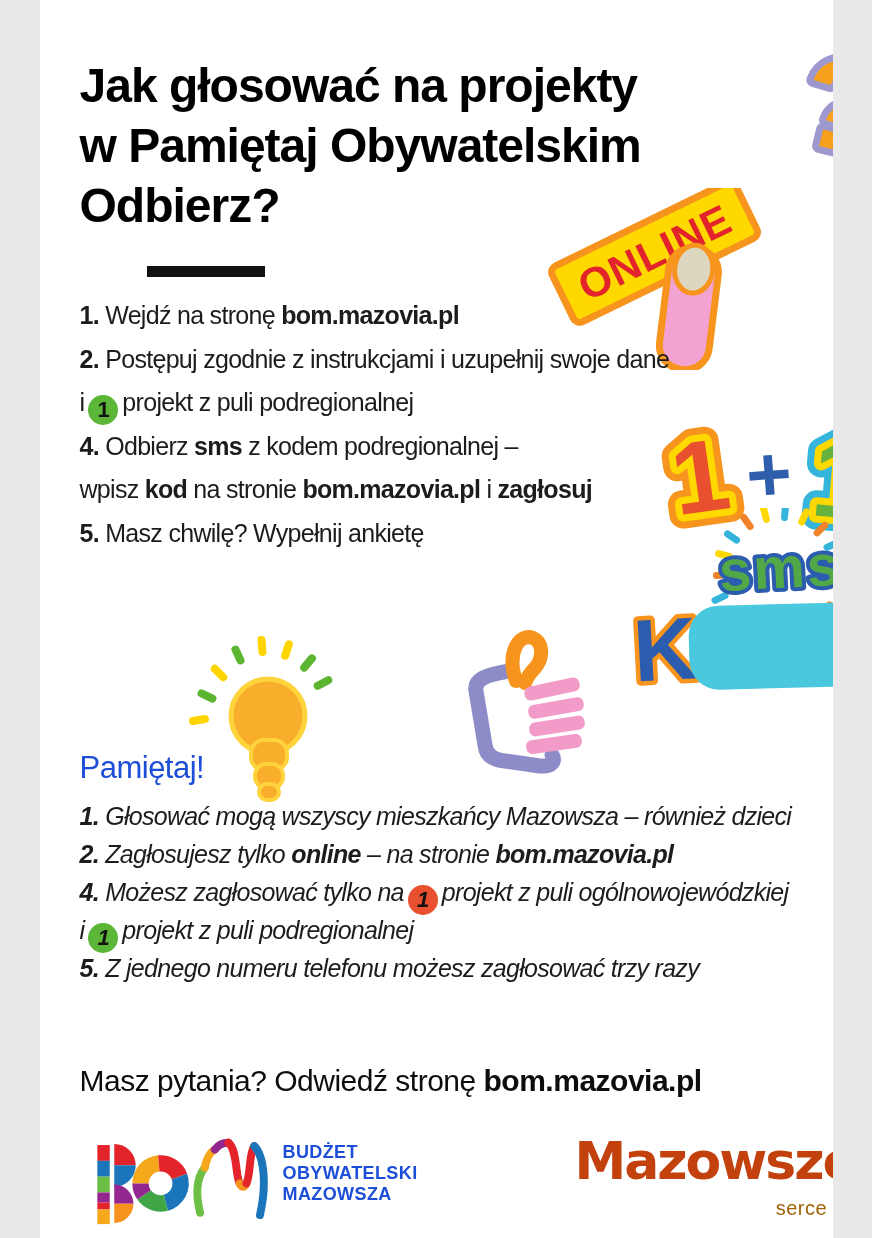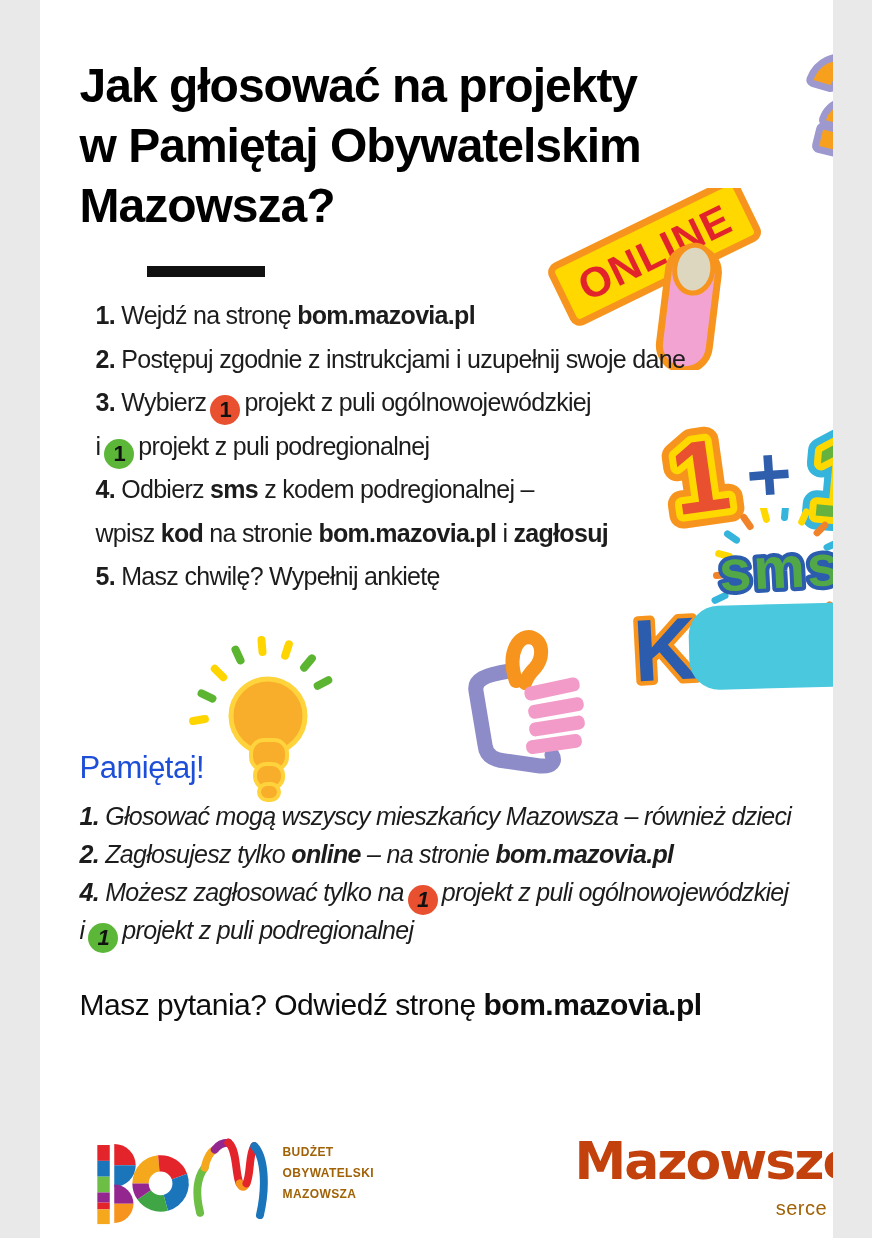--- a/index.html
+++ b/index.html
@@ -8,57 +8,57 @@
     font-family:"Liberation Sans","DejaVu Sans",sans-serif;color:#1c1c1c;overflow:hidden;
   }
   .abs{position:absolute;}
   .title{
     left:40px;top:56px;width:720px;font-size:48px;line-height:60px;font-weight:800;
     letter-spacing:-1px;color:#000;
   }
   .title div{white-space:nowrap;}
   .title-dash{left:107px;top:266px;width:118px;height:11px;background:#111;}
   .steps{left:40px;top:294px;}
-  .steps .line{height:43.5px;line-height:43.5px;font-size:25px;letter-spacing:-0.7px;white-space:nowrap;margin-left:16px;}
+  .steps .line{height:43.5px;line-height:43.5px;font-size:25px;letter-spacing:-0.7px;white-space:nowrap;}
   .remember-heading{left:40px;top:750px;font-size:31px;font-weight:400;letter-spacing:-0.5px;color:#1d4ed8;}
   .remember{left:40px;top:797px;}
   .remember .line{height:38px;line-height:38px;font-size:25px;letter-spacing:-0.7px;white-space:nowrap;font-style:italic;}
-  .question-line{left:40px;top:988px;font-size:30px;letter-spacing:-0.5px;white-space:nowrap;color:#0d0d0d;}
+  .question-line{left:40px;top:1064px;font-size:30px;letter-spacing:-0.5px;white-space:nowrap;color:#0d0d0d;}
   .b{font-weight:700;}
   .badge{
     display:inline-flex;align-items:center;justify-content:center;
     width:30px;height:30px;border-radius:50%;font-weight:700;font-size:22px;
     color:#111;margin:0 4px;vertical-align:-6px;line-height:30px;
   }
   .badge-red{background:#E8502F;}
   .badge-green{background:#5CB739;}
   .footer-bom-text{
-    left:243px;top:1142px;font-size:12px;line-height:21px;font-weight:700;
-    color:#a16207;letter-spacing:0.4px;
+    left:243px;top:1142px;font-size:18px;line-height:21px;font-weight:700;
+    color:#1d4ed8;letter-spacing:0.4px;
   }
   .mazowsze{left:535px;top:1132px;width:315px;}
   .mazowsze .brand{
     font-size:52px;font-weight:800;color:#c2410c;letter-spacing:-2px;line-height:58px;
     font-family:"DejaVu Sans","Liberation Sans",sans-serif;
   }
   .mazowsze .tagline{
     text-align:right;font-size:20px;color:#a16207;margin-top:7px;letter-spacing:0.5px;
     font-family:"Liberation Sans","DejaVu Sans",sans-serif;
   }
   svg text{font-family:"Liberation Sans","DejaVu Sans",sans-serif;}
 </style>
 </head>
 <body>
 
 <div class="page">
 
   <div class="abs title">
     <div>Jak głosować na projekty</div>
     <div>w Pamiętaj Obywatelskim</div>
-    <div>Mazowsza?</div>
+    <div>Odbierz?</div>
   </div>
 
   <svg class="abs" style="left:742px;top:30px" width="118" height="152" viewBox="0 0 118 152">
     <text x="59" y="120" text-anchor="middle" font-size="128" font-weight="bold" fill="#F7A01D" stroke="#9D99CE" stroke-width="14" stroke-linejoin="round" paint-order="stroke" transform="rotate(14 59 76)">?</text>
   </svg>
 
   <div class="abs title-dash"></div>
 
   <svg class="abs" style="left:500px;top:188px" width="250" height="182" viewBox="0 0 250 182">
     <g transform="rotate(-26 115 65)">
@@ -67,21 +67,20 @@
     </g>
     <g transform="rotate(7 150 120)">
       <rect x="124" y="60" width="50" height="122" rx="24" fill="#F2A3D2" stroke="#F7941D" stroke-width="7"></rect>
       <ellipse cx="149" cy="81" rx="19" ry="24" fill="#DED7C0" stroke="#F7941D" stroke-width="5"></ellipse>
     </g>
   </svg>
 
   <div class="abs steps">
     <div class="line"><span class="b">1. </span><span>Wejdź na stronę </span><span class="b">bom.mazovia.pl</span></div>
     <div class="line"><span class="b">2. </span><span>Postępuj zgodnie z instrukcjami i uzupełnij swoje dane</span></div>
-    <div class="line"><span class="b">3. </span><span>Wybierz</span><span class="badge badge-red">1</span><span>projekt z puli ogólnowojewódzkiej</span></div>
     <div class="line"><span>i</span><span class="badge badge-green">1</span><span>projekt z puli podregionalnej</span></div>
     <div class="line"><span class="b">4. </span><span>Odbierz </span><span class="b">sms</span><span> z kodem podregionalnej –</span></div>
     <div class="line"><span>wpisz </span><span class="b">kod</span><span> na stronie </span><span class="b">bom.mazovia.pl</span><span> i </span><span class="b">zagłosuj</span></div>
     <div class="line"><span class="b">5. </span><span>Masz chwilę? Wypełnij ankietę</span></div>
   </div>
 
   <svg class="abs" style="left:608px;top:406px" width="262" height="128" viewBox="0 0 262 128">
     <g transform="rotate(-8 52 70)">
       <text x="52" y="106" text-anchor="middle" font-size="102" font-weight="bold" fill="none" stroke="#F7941D" stroke-width="28" stroke-linejoin="round">1</text>
       <text x="52" y="106" text-anchor="middle" font-size="102" font-weight="bold" fill="none" stroke="#FFD800" stroke-width="14" stroke-linejoin="round">1</text>
@@ -151,20 +150,21 @@
       <rect x="-28" y="-7" width="56" height="14" rx="6" fill="#F29BC8" transform="translate(114 119) rotate(-8)"></rect>
     </g>
   </svg>
 
   <div class="abs remember-heading">Pamiętaj!</div>
   <div class="abs remember">
     <div class="line"><span class="b">1. </span><span>Głosować mogą wszyscy mieszkańcy Mazowsza – również dzieci</span></div>
     <div class="line"><span class="b">2. </span><span>Zagłosujesz tylko </span><span class="b">online</span><span> – na stronie </span><span class="b">bom.mazovia.pl</span></div>
     <div class="line"><span class="b">4. </span><span>Możesz zagłosować tylko na</span><span class="badge badge-red">1</span><span>projekt z puli ogólnowojewódzkiej</span></div>
     <div class="line"><span>i</span><span class="badge badge-green">1</span><span>projekt z puli podregionalnej</span></div>
+    <div class="line"><span class="b">5. </span><span>Z jednego numeru telefonu możesz zagłosować trzy razy</span></div>
   </div>
 
   <div class="abs question-line"><span>Masz pytania? Odwiedź stronę </span><span class="b">bom.mazovia.pl</span></div>
 
   <svg class="abs" style="left:38px;top:1136px" width="190" height="96" viewBox="0 0 150 85">
     <g>
       <rect x="8" y="8" width="11" height="14" fill="#E3242B"></rect>
       <rect x="8" y="22" width="11" height="14" fill="#1B75BB"></rect>
       <rect x="8" y="36" width="11" height="14" fill="#6CBE45"></rect>
       <rect x="8" y="50" width="11" height="9" fill="#93278F"></rect>

